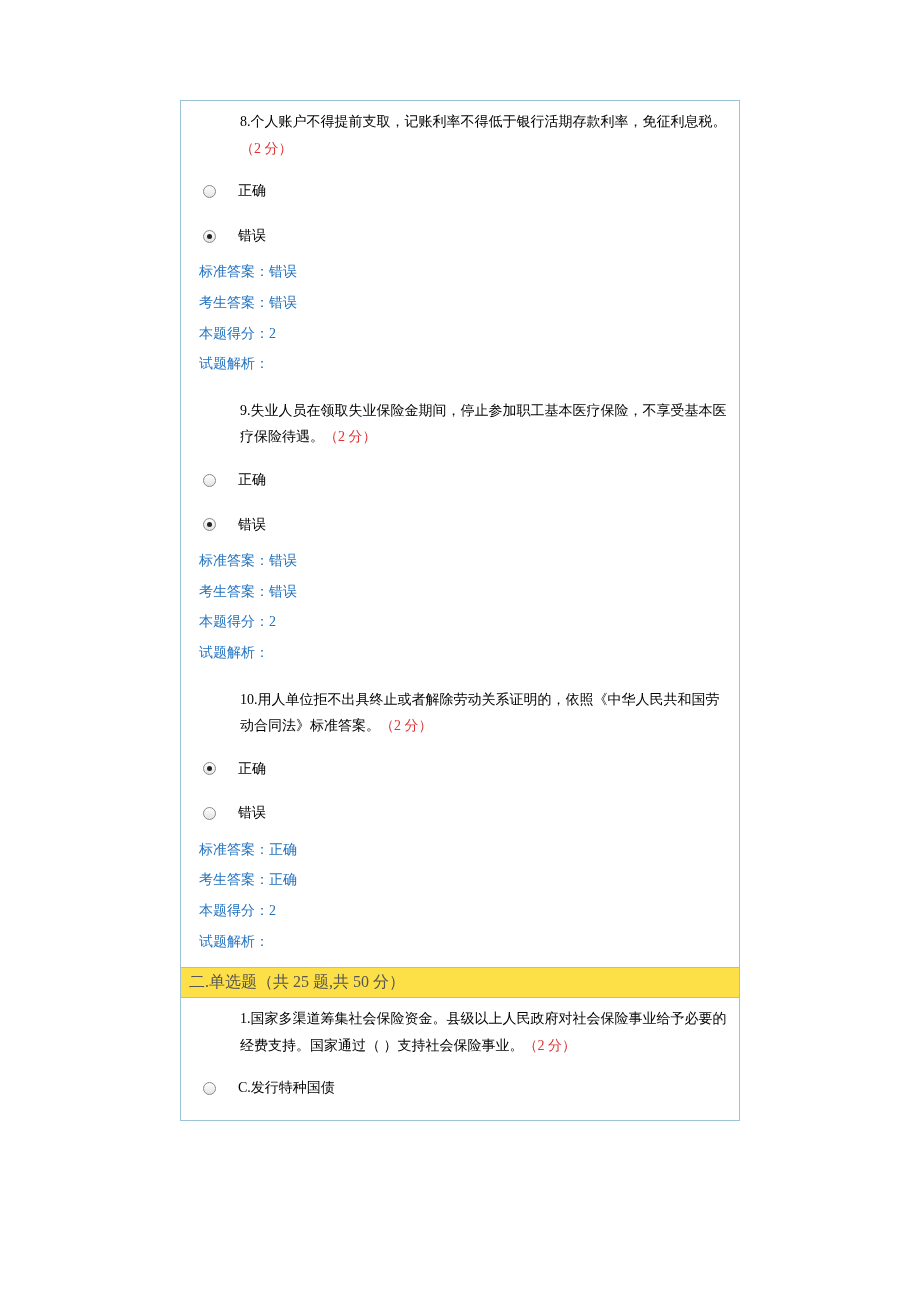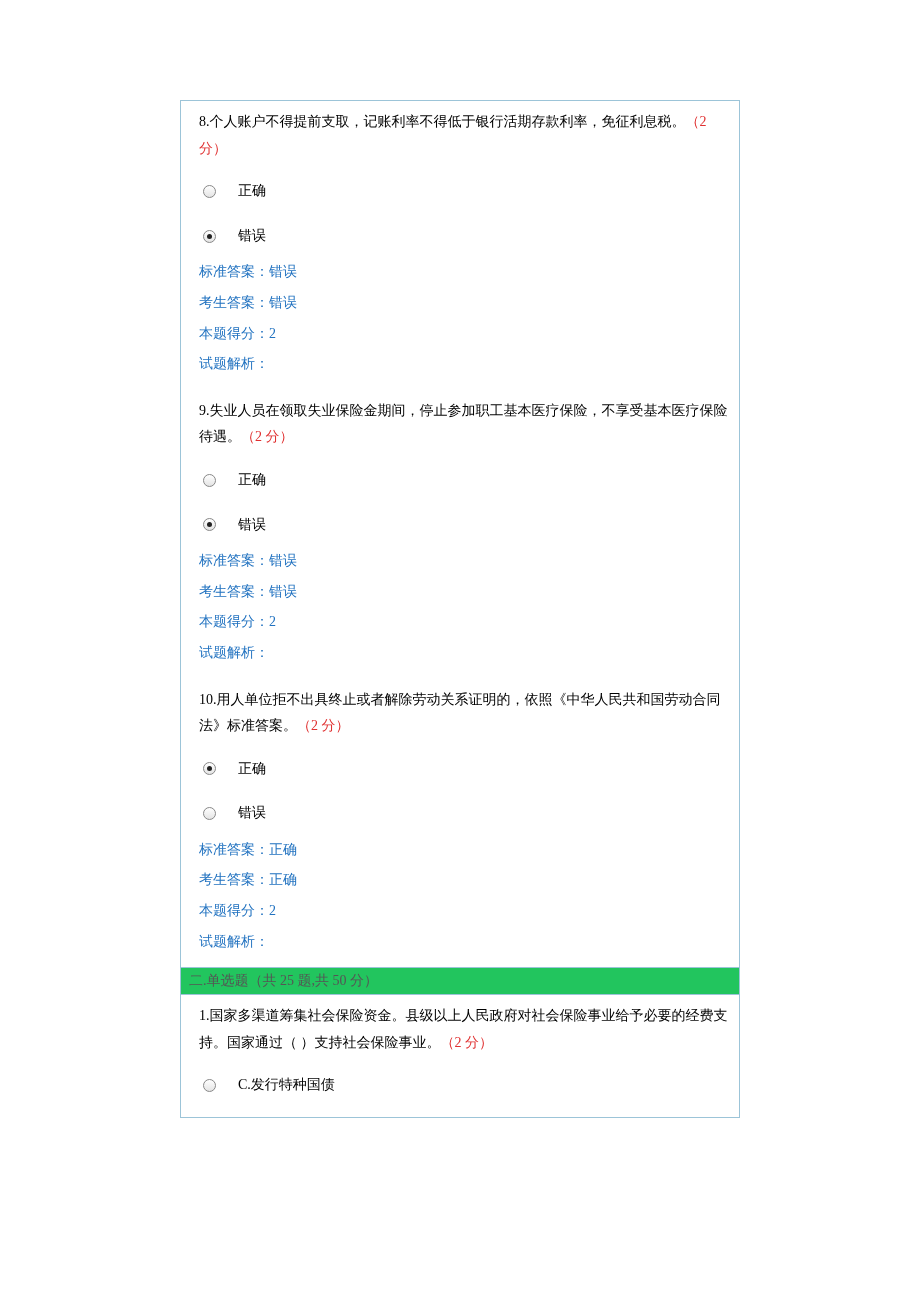--- a/index.html
+++ b/index.html
@@ -14,20 +14,21 @@
   .container {
     border: 1px solid #9cc4d8;
   }
   .question-block {
     padding: 8px 10px 8px 18px;
     line-height: 1.9;
   }
   .q-text {
     color: #000;
     margin-bottom: 6px;
+    margin-left: 41px;
   }
   .points {
     color: #e03030;
   }
   .option-row {
     display: flex;
     align-items: center;
     margin: 8px 0 10px 4px;
   }
   .radio-outer {
@@ -52,26 +53,26 @@
   }
   .option-label {
     color: #000;
     padding-top: 8px;
   }
   .answer-line {
     color: #2172c0;
     margin: 4px 0;
   }
   .section-header {
-    background: #22c55e;
+    background: #fde047;
     border-top: 1px solid #9cc4d8;
     border-bottom: 1px solid #9cc4d8;
     color: #555;
     padding: 4px 8px;
-    font-size: 14px;
+    font-size: 16px;
   }
 </style>
 </head>
 <body>
 
 <div class="container">
 
   <div class="question-block">
     <div class="q-text">
       <span>8.</span><span>个人账户不得提前支取，记账利率不得低于银行活期存款利率，免征利息税。</span><span class="points">（2 分）</span>

